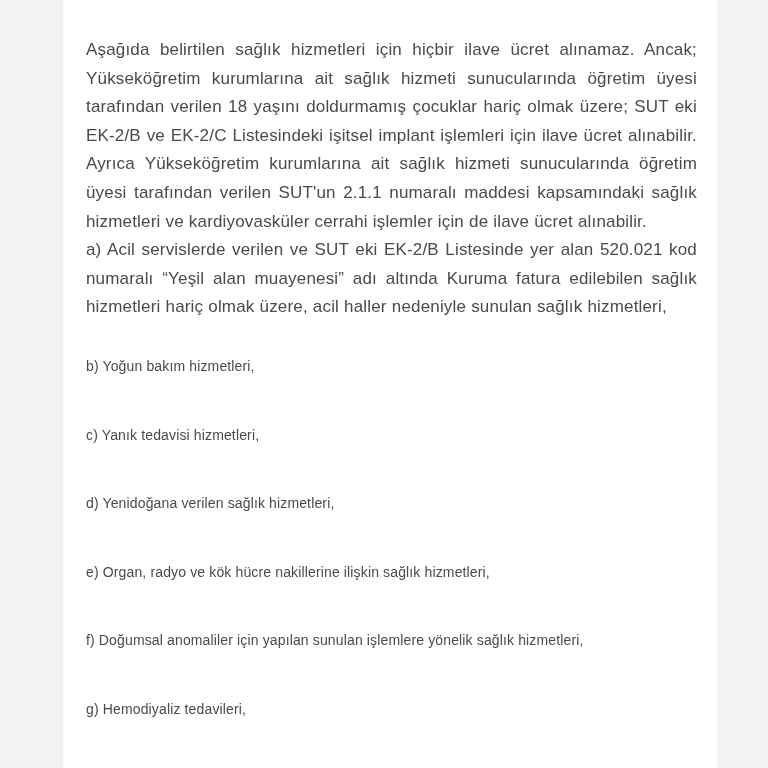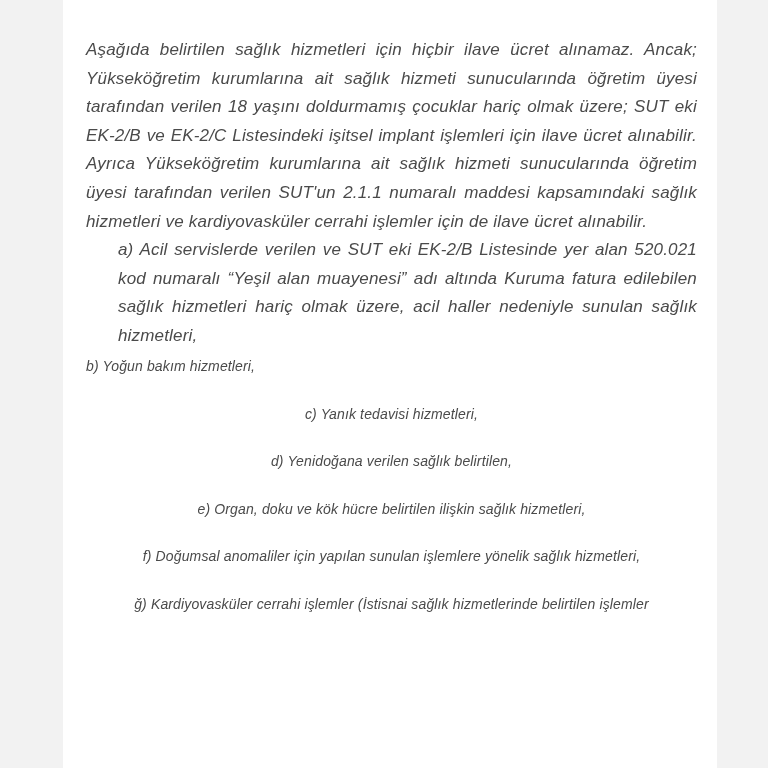--- a/index.html
+++ b/index.html
@@ -23,21 +23,20 @@
   }
 
   #page-sheet {
     position: absolute;
     left: 63px;
     top: 0;
     width: 654px;
     height: 768px;
     background: #ffffff;
     overflow: hidden;
-    font-style: italic;
   }
 
   #page-body {
     position: absolute;
     left: 23px;
     top: 0;
     width: 611px;
     height: 768px;
   }
 
@@ -48,21 +47,20 @@
     color: #4a4a4a;
     text-align: justify;
     text-justify: inter-word;
     letter-spacing: 0.01em;
     word-spacing: 0.01em;
     -webkit-font-smoothing: antialiased;
   }
 
   .doc-para.last-line-natural {
     text-align-last: left;
-    margin-left: 32px;
   }
 
   .intro-block {
     position: absolute;
     top: 36px;
     left: 0;
     width: 611px;
   }
 
   .list-block {
@@ -75,42 +73,42 @@
     margin: 0;
     font-size: 14px;
     line-height: 28.6px;
     color: #4a4a4a;
     text-align: left;
     letter-spacing: 0.01em;
     -webkit-font-smoothing: antialiased;
   }
 
   .list-item + .list-item {
-    margin-top: 19px;
-    text-align: center;
+    margin-top: 40px;
   }
 </style>
 </head>
 <body>
 
 <div id="document-root">
 
   <div id="page-sheet">
     <div id="page-body">
 
       <div class="intro-block">
         <p class="doc-para">Aşağıda belirtilen sağlık hizmetleri için hiçbir ilave ücret alınamaz. Ancak; Yükseköğretim kurumlarına ait sağlık hizmeti sunucularında öğretim üyesi tarafından verilen 18 yaşını doldurmamış çocuklar hariç olmak üzere; SUT eki EK-2/B ve EK-2/C Listesindeki işitsel implant işlemleri için ilave ücret alınabilir. Ayrıca Yükseköğretim kurumlarına ait sağlık hizmeti sunucularında öğretim üyesi tarafından verilen SUT'un 2.1.1 numaralı maddesi kapsamındaki sağlık hizmetleri ve kardiyovasküler cerrahi işlemler için de ilave ücret alınabilir.</p>
         <p class="doc-para last-line-natural">a) Acil servislerde verilen ve SUT eki EK-2/B Listesinde yer alan 520.021 kod numaralı “Yeşil alan muayenesi” adı altında Kuruma fatura edilebilen sağlık hizmetleri hariç olmak üzere, acil haller nedeniyle sunulan sağlık hizmetleri,</p>
       </div>
 
       <div class="list-block" id="list-block" style="top: 352px;">
         <p class="list-item">b) Yoğun bakım hizmetleri,</p>
         <p class="list-item">c) Yanık tedavisi hizmetleri,</p>
-        <p class="list-item">d) Yenidoğana verilen sağlık belirtilen,</p>
-        <p class="list-item">e) Organ, doku ve kök hücre belirtilen ilişkin sağlık hizmetleri,</p>
+        <p class="list-item">d) Yenidoğana verilen sağlık hizmetleri,</p>
+        <p class="list-item">e) Organ, radyo ve kök hücre nakillerine ilişkin sağlık hizmetleri,</p>
         <p class="list-item">f) Doğumsal anomaliler için yapılan sunulan işlemlere yönelik sağlık hizmetleri,</p>
+        <p class="list-item">g) Hemodiyaliz tedavileri,</p>
         <p class="list-item">ğ) Kardiyovasküler cerrahi işlemler (İstisnai sağlık hizmetlerinde belirtilen işlemler</p>
       </div>
 
     </div>
   </div>
 
 </div>
 
 </body></html>

